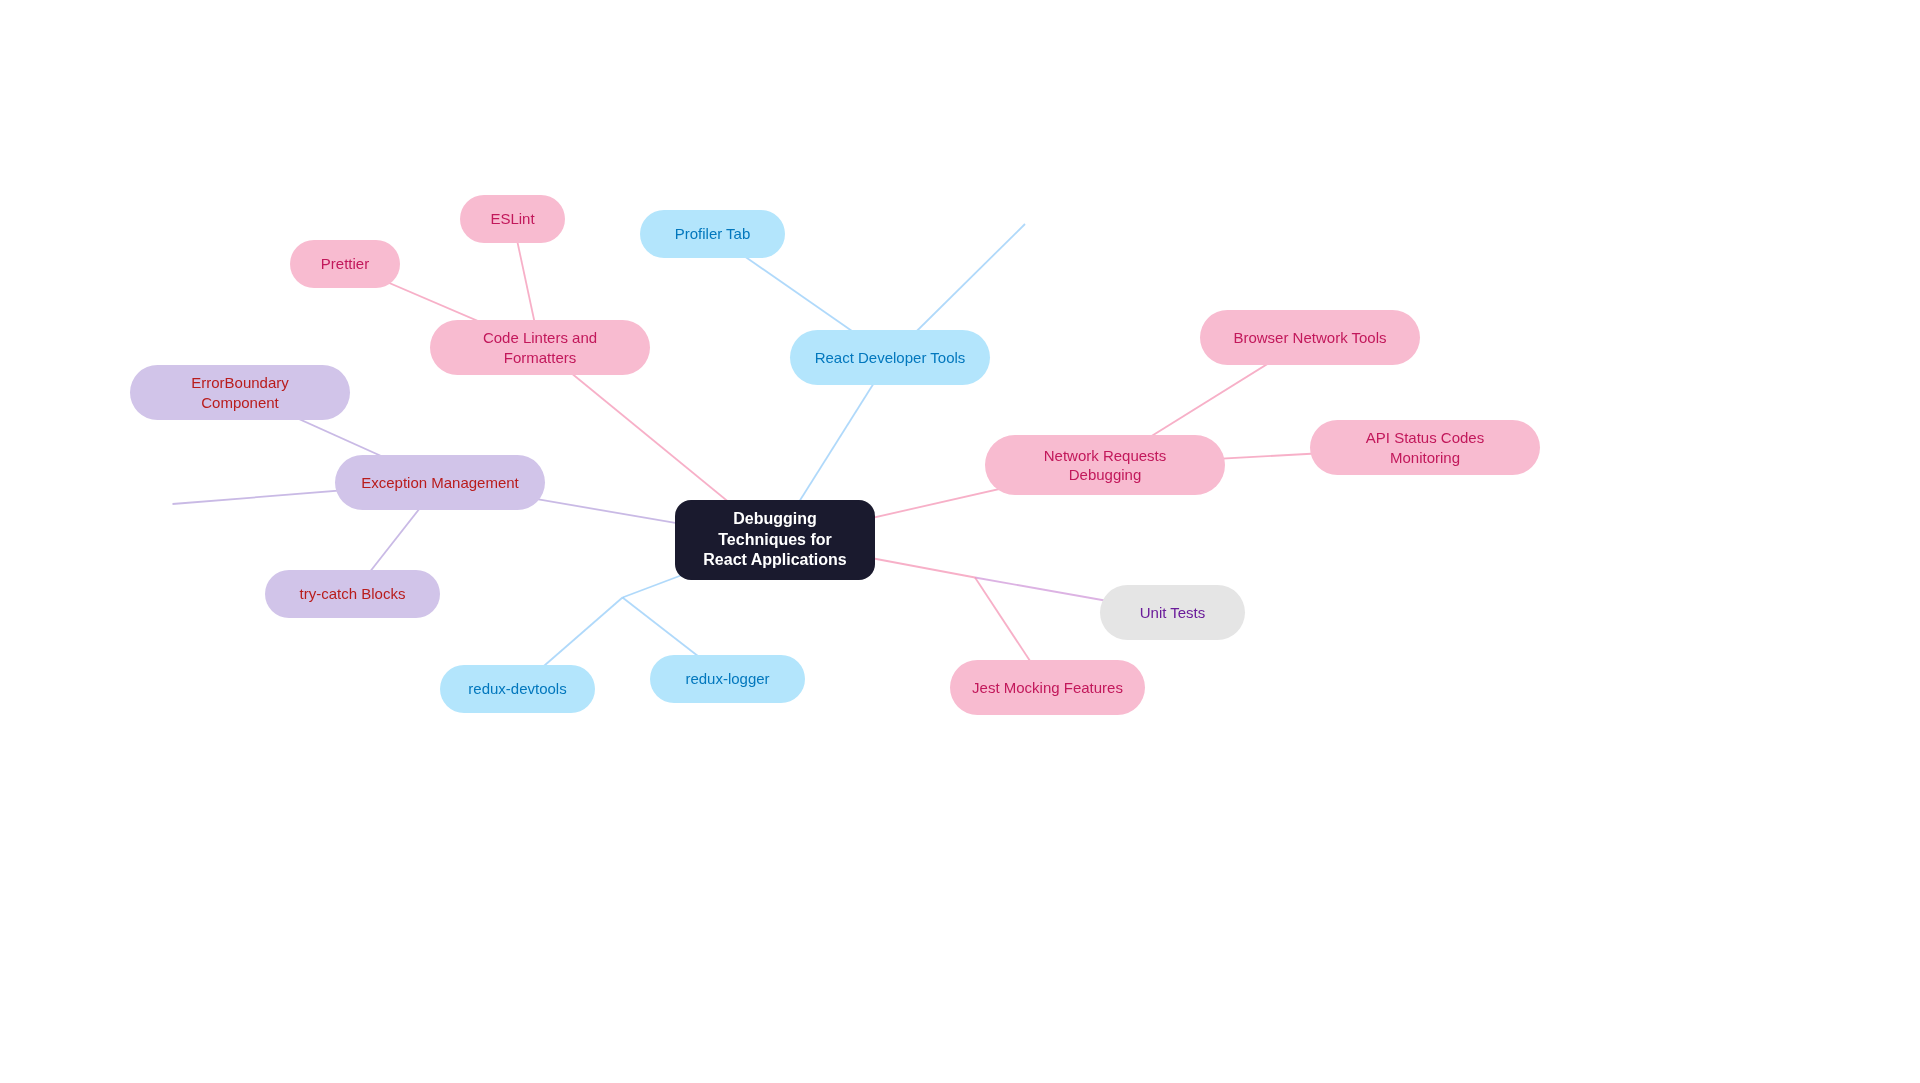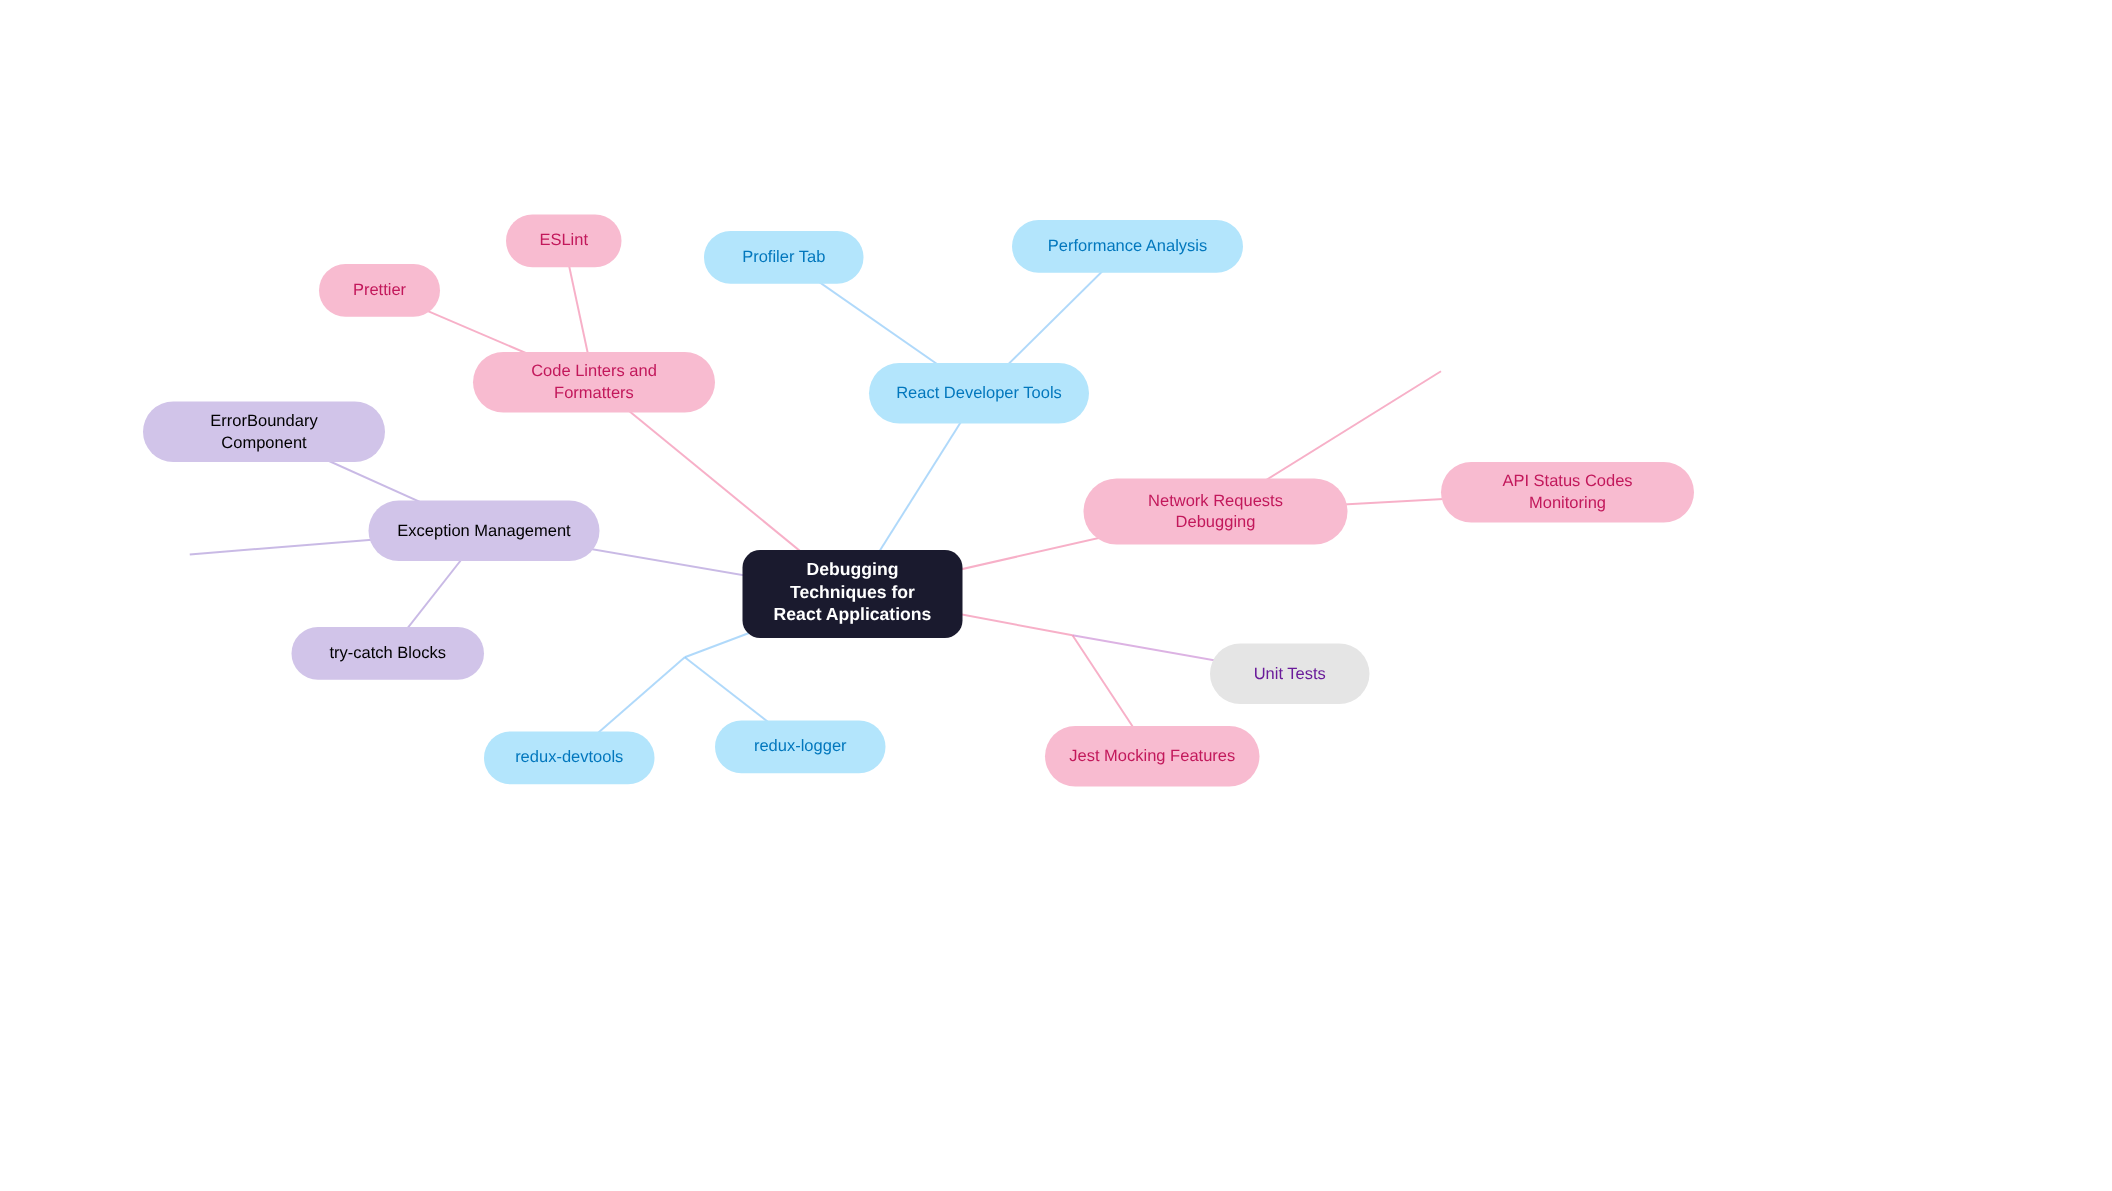--- a/index.html
+++ b/index.html
@@ -55,21 +55,21 @@
       color: #c2185b;
       border: none;
     }
     .node-purple {
       background: #e5e5e5;
       color: #6a1b9a;
       border: none;
     }
     .node-lavender {
       background: #d1c4e9;
-      color: #000000;
+      color: #b91c1c;
       border: none;
     }
   </style>
 </head>
 <body>
 
 <div id="mindmap-container">
   <svg id="connections">
       <line x1="775" y1="540" x2="890" y2="357.5" stroke="#90caf9" stroke-width="1.8" opacity="0.7"></line>
       <line x1="890" y1="357.5" x2="712.5" y2="234" stroke="#90caf9" stroke-width="1.8" opacity="0.7"></line>
@@ -87,22 +87,22 @@
       <line x1="775" y1="540" x2="622.5" y2="597.5" stroke="#90caf9" stroke-width="1.8" opacity="0.7"></line>
       <line x1="622.5" y1="597.5" x2="517.5" y2="689" stroke="#90caf9" stroke-width="1.8" opacity="0.7"></line>
       <line x1="622.5" y1="597.5" x2="727.5" y2="679" stroke="#90caf9" stroke-width="1.8" opacity="0.7"></line>
       <line x1="775" y1="540" x2="975" y2="577.5" stroke="#f48fb1" stroke-width="1.8" opacity="0.7"></line>
       <line x1="975" y1="577.5" x2="1172.5" y2="612.5" stroke="#ce93d8" stroke-width="1.8" opacity="0.7"></line>
       <line x1="975" y1="577.5" x2="1047.5" y2="687.5" stroke="#f48fb1" stroke-width="1.8" opacity="0.7"></line>
     </svg>
 <div class="node node-center" style="left: 675px; top: 500px; width: 200px; height: 80px;">Debugging Techniques for React Applications</div>
     <div class="node node-blue" style="left: 790px; top: 330px; width: 200px; height: 55px;">React Developer Tools</div>
     <div class="node node-blue" style="left: 640px; top: 210px; width: 145px; height: 48px;">Profiler Tab</div>
-    <div class="node node-blue" style="left: 920px; top: 200px; width: 210px; height: 48px;">Performance Analysis</div>
     <div class="node node-pink" style="left: 985px; top: 435px; width: 240px; height: 60px;">Network Requests Debugging</div>
+    <div class="node node-pink" style="left: 1200px; top: 310px; width: 220px; height: 55px;">Browser Network Tools</div>
     <div class="node node-pink" style="left: 1310px; top: 420px; width: 230px; height: 55px;">API Status Codes Monitoring</div>
     <div class="node node-pink" style="left: 430px; top: 320px; width: 220px; height: 55px;">Code Linters and Formatters</div>
     <div class="node node-pink" style="left: 290px; top: 240px; width: 110px; height: 48px;">Prettier</div>
     <div class="node node-pink" style="left: 460px; top: 195px; width: 105px; height: 48px;">ESLint</div>
     <div class="node node-lavender" style="left: 335px; top: 455px; width: 210px; height: 55px;">Exception Management</div>
     <div class="node node-lavender" style="left: 130px; top: 365px; width: 220px; height: 55px;">ErrorBoundary Component</div>
     <div class="node node-lavender" style="left: 265px; top: 570px; width: 175px; height: 48px;">try-catch Blocks</div>
     <div class="node node-blue" style="left: 440px; top: 665px; width: 155px; height: 48px;">redux-devtools</div>
     <div class="node node-blue" style="left: 650px; top: 655px; width: 155px; height: 48px;">redux-logger</div>
     <div class="node node-purple" style="left: 1100px; top: 585px; width: 145px; height: 55px;">Unit Tests</div>

